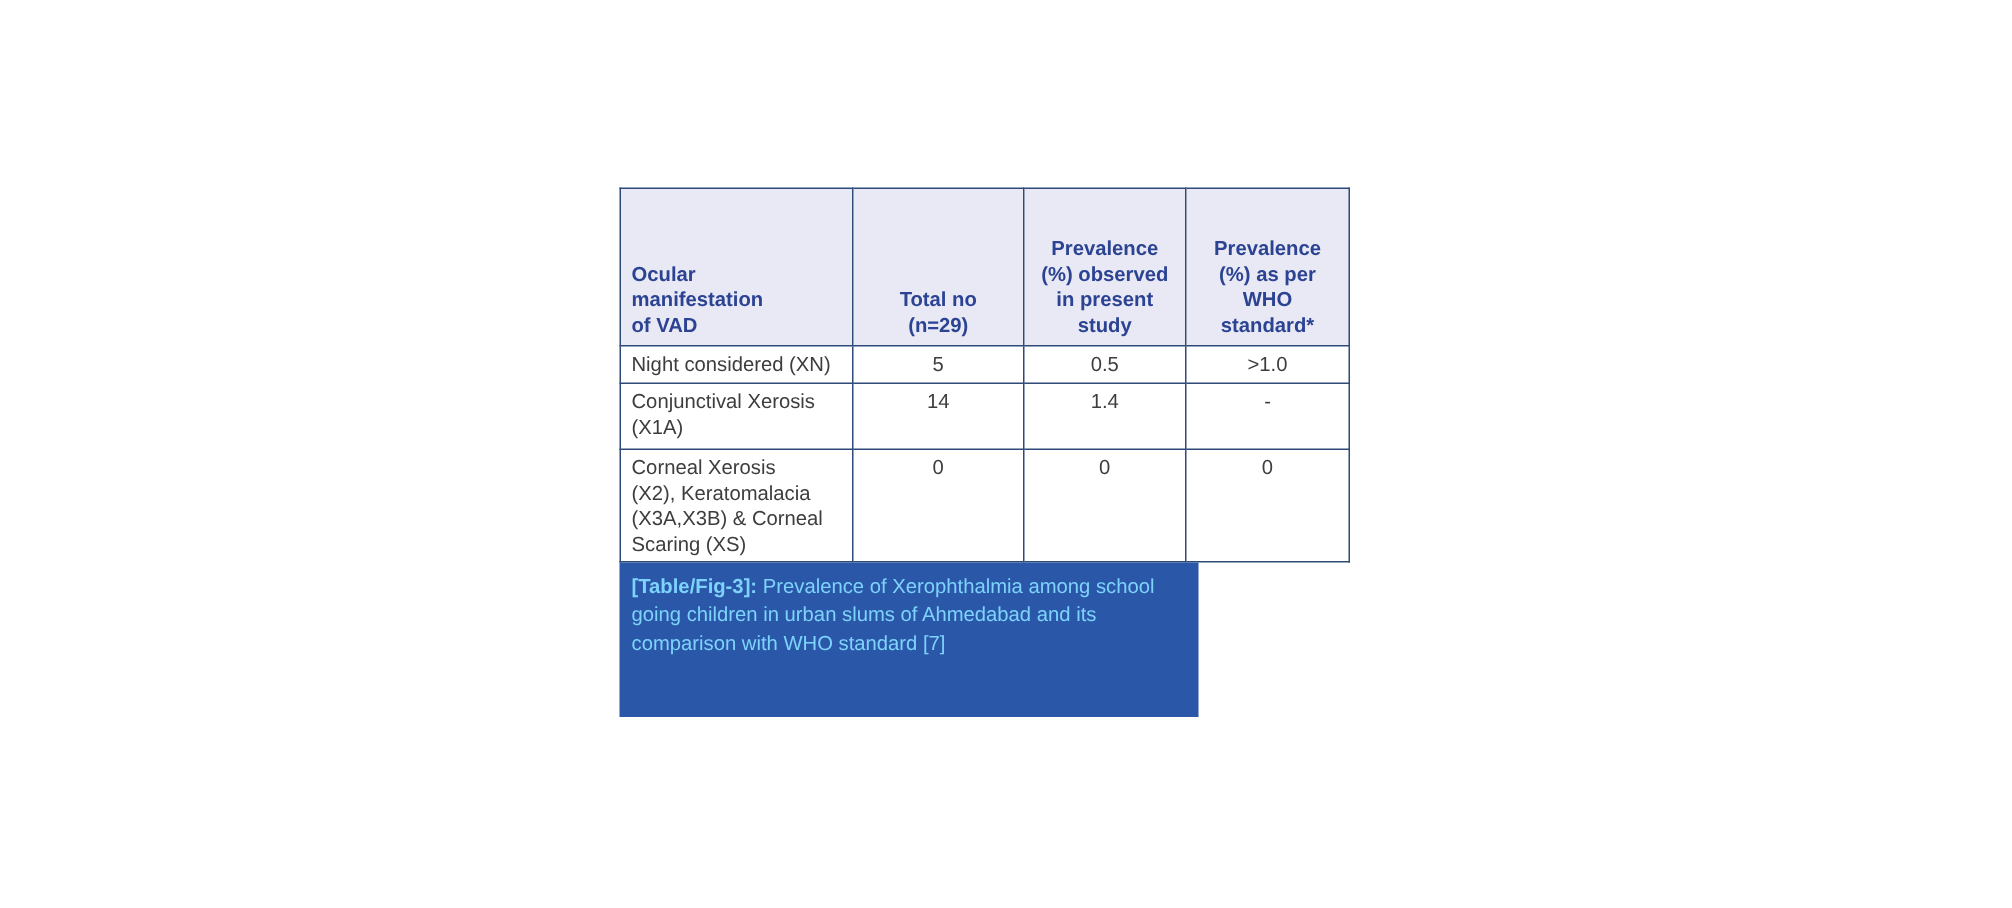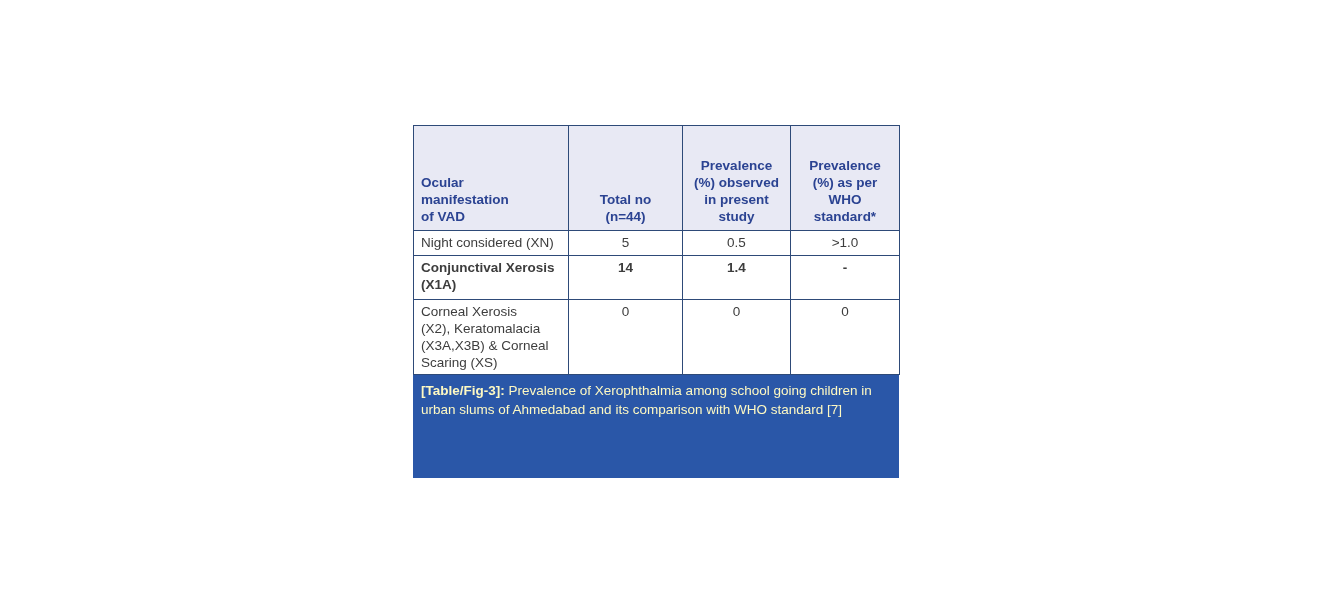--- a/index.html
+++ b/index.html
@@ -59,28 +59,28 @@
     vertical-align: top;
     text-align: center;
     padding: 3px 4px;
   }
   table.tbl td.left {
     text-align: left;
     padding-left: 7px;
   }
   tr.r0 td { height: 25px; }
   tr.r1 td { height: 27px; }
-  tr.r2 td { height: 44px; font-weight: bold; }
+  tr.r2 td { height: 44px; }
   tr.r3 td { height: 72px; }
   .caption {
     box-sizing: border-box;
-    width: 486px;
+    width: 386px;
     min-height: 103px;
     background: #2a57a8;
-    color: #fef9c3;
+    color: #7dd3fc;
     font-size: 13.5px;
     line-height: 19px;
     padding: 6px 10px 8px 8px;
   }
   .caption p {
     margin: 0;
   }
   .caption p.cap-main {
     margin-bottom: 5px;
   }
@@ -100,21 +100,21 @@
           <col class="c1">
           <col class="c2">
           <col class="c3">
       </colgroup>
       <thead>
         <tr>
           <th class="left">Ocular
 manifestation
 of VAD</th>
           <th>Total no
-(n=44)</th>
+(n=29)</th>
           <th>Prevalence
 (%) observed
 in present
 study</th>
           <th>Prevalence
 (%) as per
 WHO
 standard*</th>
         </tr>
       </thead>

